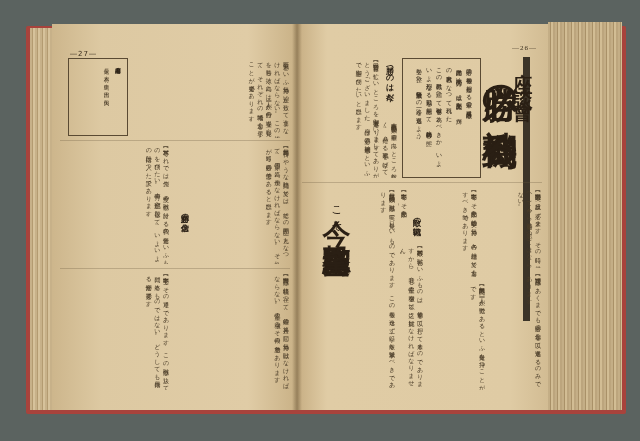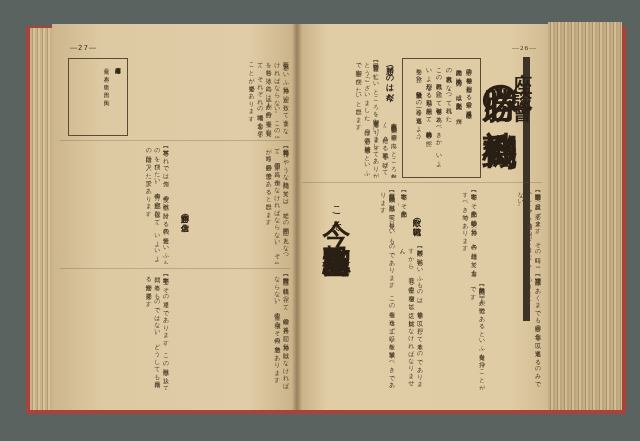--- a/index.html
+++ b/index.html
@@ -79,21 +79,21 @@
 <body>
 
 <div class="book"></div>
 <div class="page-edges-left"></div>
 <div class="page-edges-right"></div>
 
 <div class="page left"></div>
 <div class="page right"></div>
 <div class="gutter"></div>
 
-<div class="pageno" style="left:70px;top:44px;text-align:center;">―27―</div>
+<div class="pageno" style="left:70px;top:50px;text-align:center;">―27―</div>
 
 <div class="box" style="left:68px;top:58px;width:58px;height:76px;"></div>
 <div class="vhead" style="left:113px;top:62px;font-size:6px;">出席者</div>
 <div class="vcol" style="left:72px;top:64px;width:38px;height:66px;font-size:5.5px;line-height:7.5px;">
   <span>長尾</span>
   <span>木村</span>
   <span>中島</span>
   <span>吉田</span>
   <span>矢田</span>
 </div>

